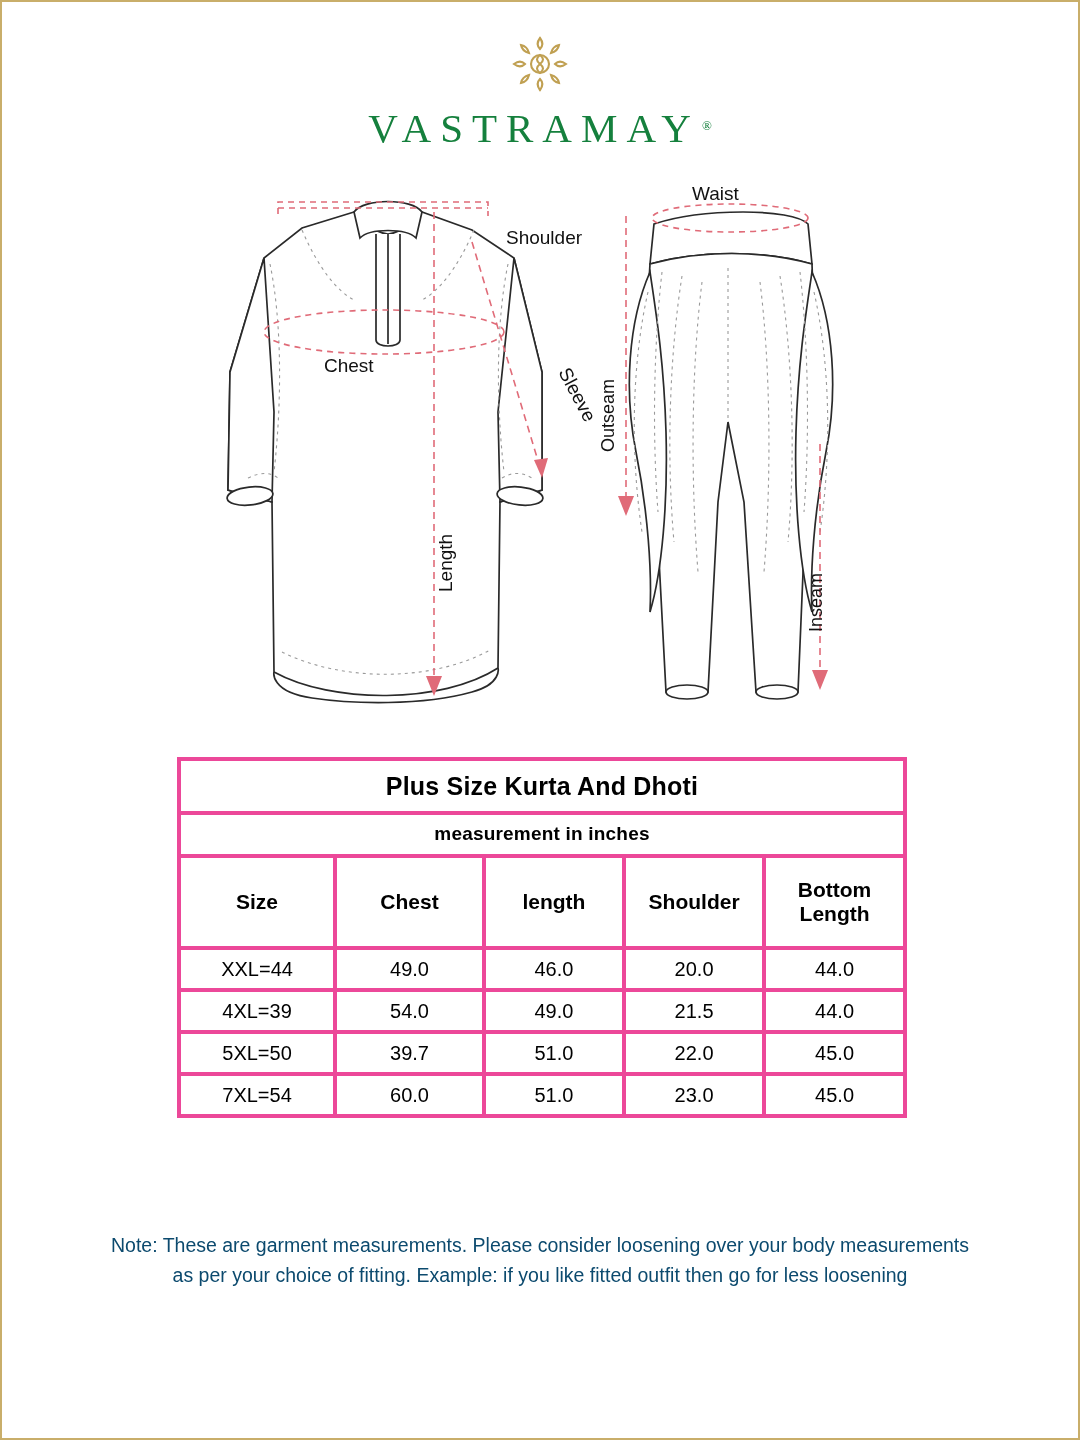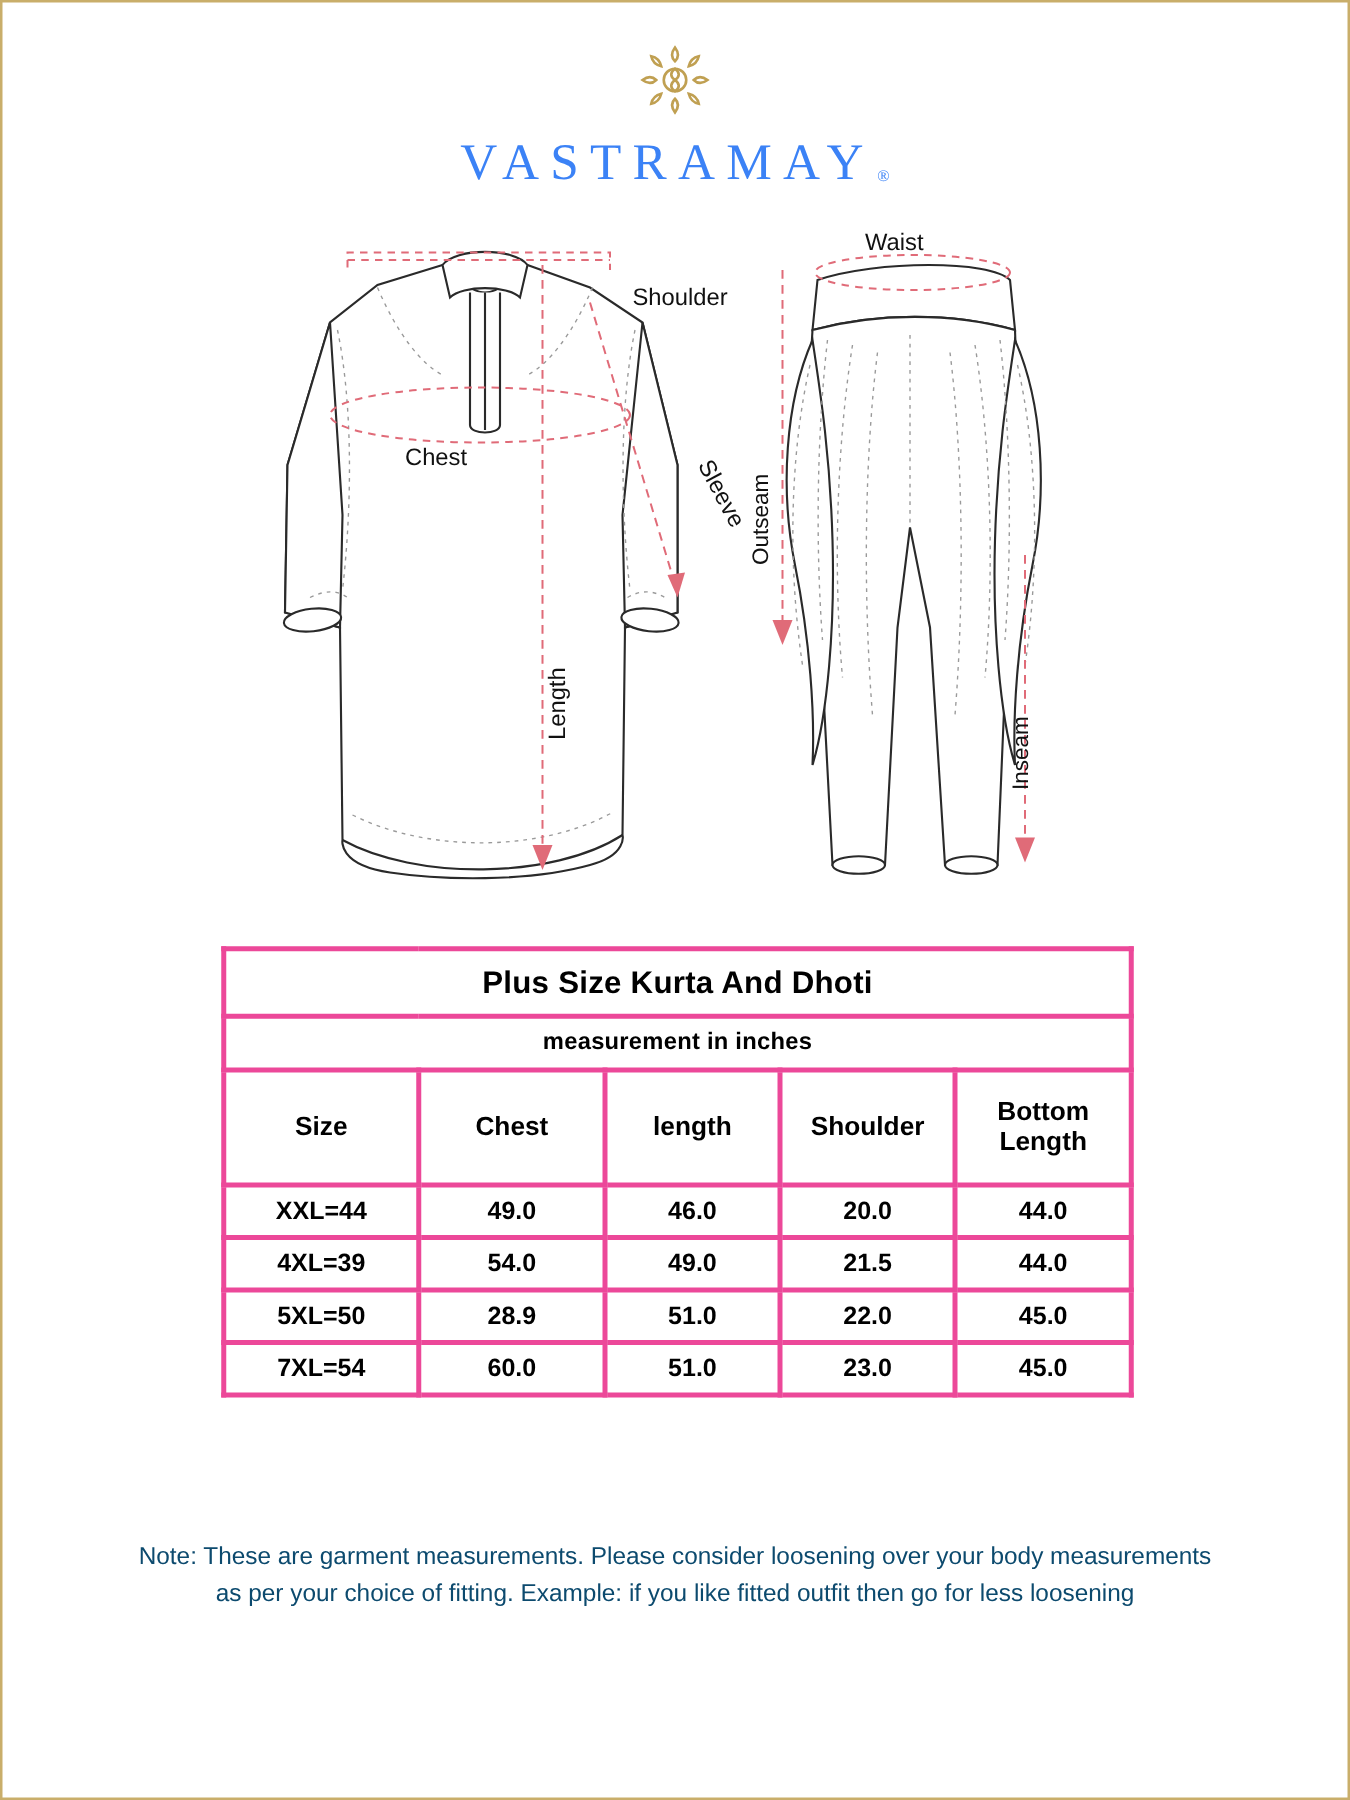--- a/index.html
+++ b/index.html
@@ -22,22 +22,22 @@
     position: absolute;
     top: 30px; left: 0; right: 0;
     display: flex;
     flex-direction: column;
     align-items: center;
   }
   .brand-mark { width: 64px; height: 64px; }
   .brand-name {
     margin-top: 4px;
     display: flex;
-    align-items: flex-end;
-    color: #3b82f6;
+    align-items: center;
+    color: #15803d;
     font-family: "Liberation Serif", serif;
     font-size: 41px;
     letter-spacing: 9px;
     font-weight: 400;
   }
   .brand-reg {
     font-size: 13px;
     letter-spacing: 0;
     margin-left: 2px;
     margin-bottom: 4px;
@@ -81,21 +81,21 @@
   }
   .hdr th {
     font-size: 21px;
     font-weight: bold;
     height: 92px;
     vertical-align: middle;
     line-height: 1.12;
   }
   .size-table tbody td {
     font-size: 20px;
-    font-weight: bold;
+    font-weight: normal;
     height: 42px;
     padding: 3px 0;
   }
   .col-size { width: 21.5%; }
   .col-chest { width: 20.5%; }
   .col-length { width: 19.3%; }
   .col-shoulder { width: 19.3%; }
   .col-bottom { width: 19.4%; }
 
   
@@ -280,21 +280,21 @@
         </tr>
         <tr>
           <td>4XL=39</td>
           <td>54.0</td>
           <td>49.0</td>
           <td>21.5</td>
           <td>44.0</td>
         </tr>
         <tr>
           <td>5XL=50</td>
-          <td>28.9</td>
+          <td>39.7</td>
           <td>51.0</td>
           <td>22.0</td>
           <td>45.0</td>
         </tr>
         <tr>
           <td>7XL=54</td>
           <td>60.0</td>
           <td>51.0</td>
           <td>23.0</td>
           <td>45.0</td>

